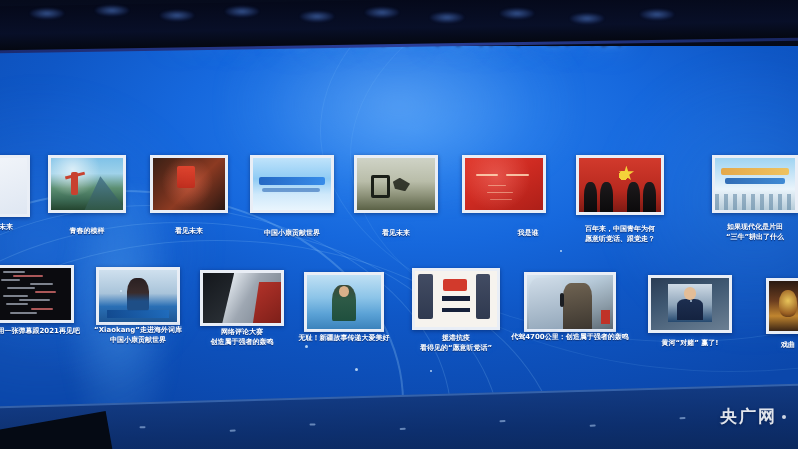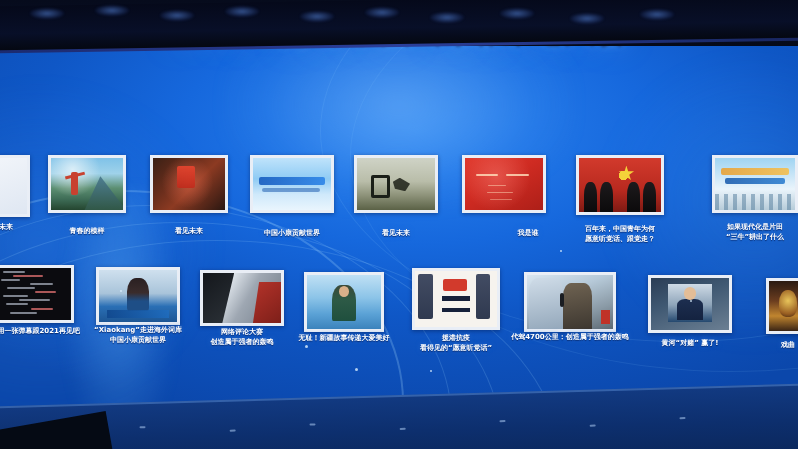--- a/index.html
+++ b/index.html
@@ -531,20 +531,24 @@
   <span class="spec" style="left: 160px; top: 24px;"></span>
       <span class="spec" style="left: 250px; top: 30px;"></span>
       <span class="spec" style="left: 330px; top: 26px;"></span>
       <span class="spec" style="left: 420px; top: 33px;"></span>
       <span class="spec" style="left: 520px; top: 28px;"></span>
       <span class="spec" style="left: 610px; top: 35px;"></span>
       <span class="spec" style="left: 700px; top: 30px;"></span>
     </div>
   <div class="corner-dark"></div>
 
+  <div class="watermark">
+    <span>央广网</span>
+    <span class="dot"></span>
+  </div>
 
 <span class="sparkle" style="left: 355px; top: 368px; width: 3px; height: 3px;"></span>
     <span class="sparkle" style="left: 560px; top: 250px; width: 2px; height: 2px;"></span>
     <span class="sparkle" style="left: 305px; top: 345px; width: 3px; height: 3px;"></span>
     <span class="sparkle" style="left: 690px; top: 300px; width: 2px; height: 2px;"></span>
     <span class="sparkle" style="left: 120px; top: 290px; width: 2px; height: 2px;"></span>
     <span class="sparkle" style="left: 430px; top: 370px; width: 2px; height: 2px;"></span>
   </div>
 
 </body></html>

